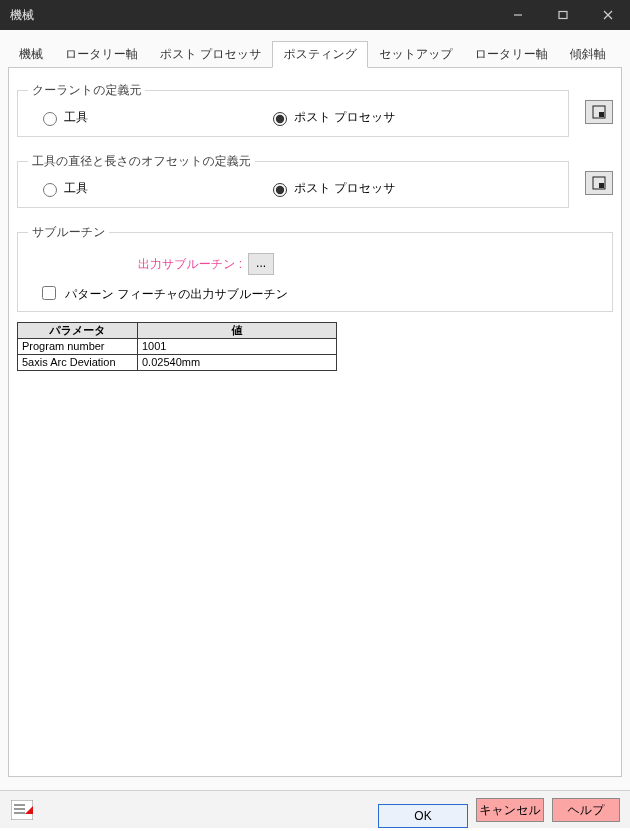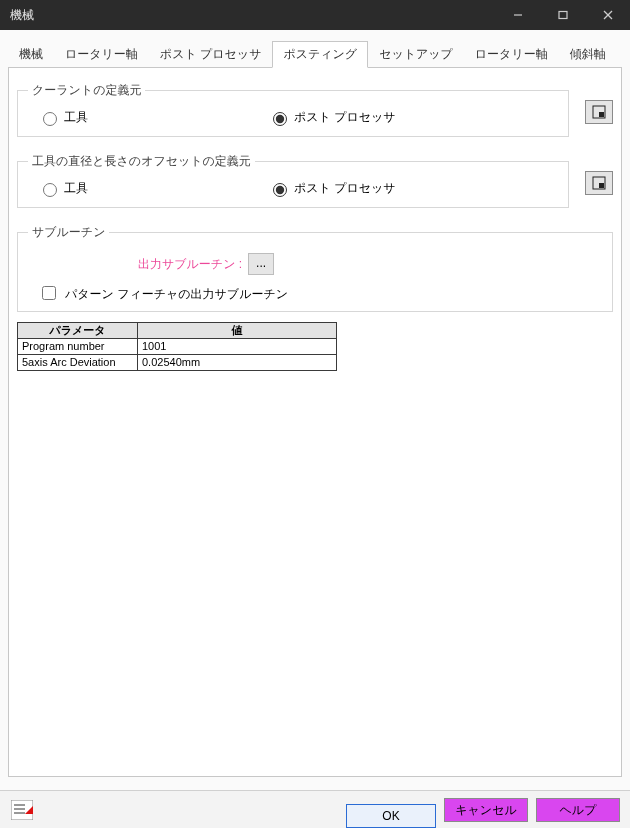--- a/index.html
+++ b/index.html
@@ -179,24 +179,24 @@
     display: flex;
     align-items: center;
     padding: 0 10px;
   }
   .bottom .corner-icon {
     width: 24px; height: 22px;
     margin-right: auto;
     display: flex; align-items: center; justify-content: center;
   }
   .bottom .btn {
-    width: 84px;
+    width: 68px;
     height: 24px;
     border: 1px solid #8a8a8a;
-    background: #d946ef;
+    background: #fca5a5;
     margin-left: 8px;
     text-align: center;
     line-height: 22px;
     cursor: default;
   }
   .bottom .btn.primary {
     border-color: #2a6bd4;
     background: #eaf1fb;
     width: 90px;
     margin-top: 13px;

